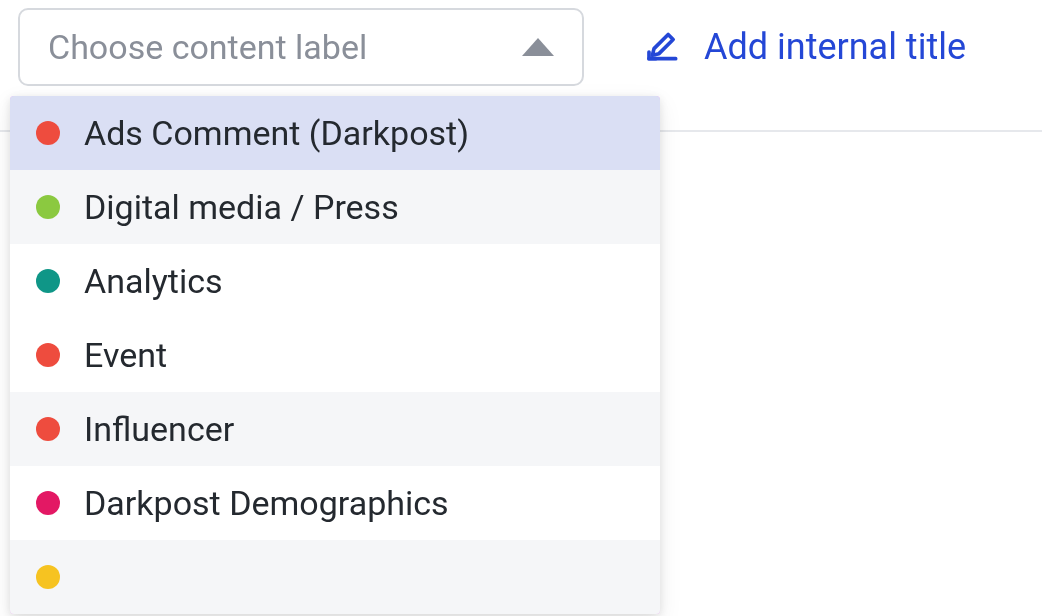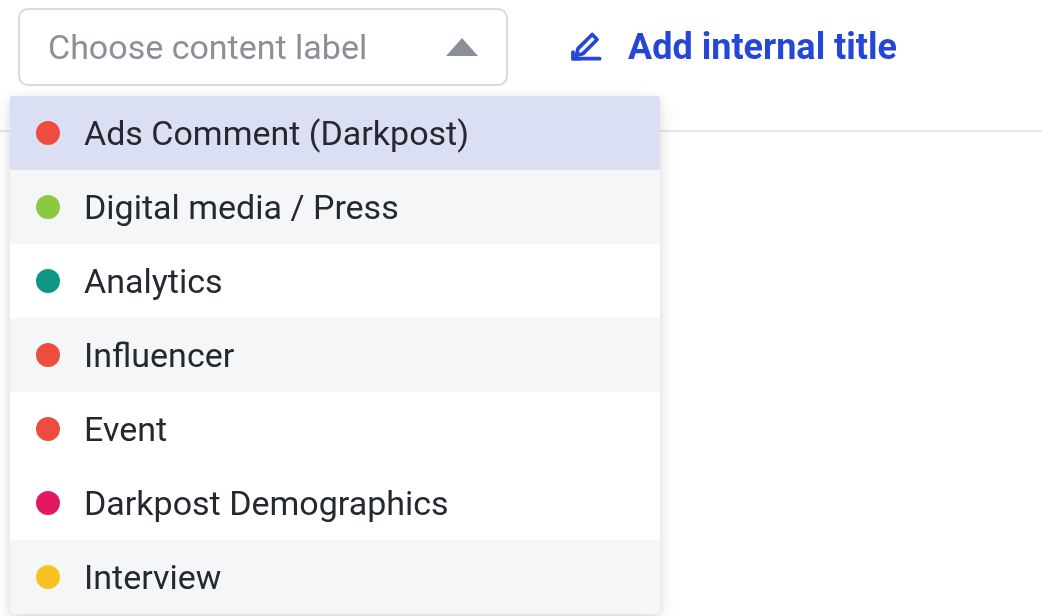--- a/index.html
+++ b/index.html
@@ -16,21 +16,21 @@
   }
 
   .top-row {
     display: flex;
     align-items: center;
     padding: 8px 18px 0 18px;
     gap: 60px;
   }
 
   .select-trigger {
-    width: 490px;
+    width: 566px;
     height: 78px;
     border: 2px solid #d6d9de;
     border-radius: 10px;
     background: #ffffff;
     display: flex;
     align-items: center;
     justify-content: space-between;
     padding: 0 28px;
     cursor: pointer;
   }
@@ -49,21 +49,21 @@
 
   .add-title-link {
     display: flex;
     align-items: center;
     gap: 20px;
     color: #2447d6;
     cursor: pointer;
   }
   .add-title-link .link-text {
     font-size: 36px;
-    font-weight: 700;
+    font-weight: 400;
     text-align: right;
   }
   .edit-icon svg {
     width: 40px;
     height: 40px;
     display: block;
   }
 
   .divider {
     position: absolute;
@@ -143,29 +143,28 @@
       <span class="label">Ads Comment (Darkpost)</span>
     </div>
     <div class="option alt">
       <span class="dot" style="background: rgb(139, 201, 64);"></span>
       <span class="label">Digital media / Press</span>
     </div>
     <div class="option">
       <span class="dot" style="background: rgb(15, 150, 135);"></span>
       <span class="label">Analytics</span>
     </div>
+    <div class="option">
+      <span class="dot" style="background: rgb(238, 76, 62);"></span>
+      <span class="label">Event</span>
+    </div>
     <div class="option alt">
       <span class="dot" style="background: rgb(238, 76, 62);"></span>
       <span class="label">Influencer</span>
-    </div>
-    <div class="option">
-      <span class="dot" style="background: rgb(238, 76, 62);"></span>
-      <span class="label">Event</span>
     </div>
     <div class="option">
       <span class="dot" style="background: rgb(227, 24, 100);"></span>
       <span class="label">Darkpost Demographics</span>
     </div>
     <div class="option alt">
       <span class="dot" style="background: rgb(246, 195, 33);"></span>
-      <span class="label">Interview</span>
     </div>
   </div>
 
 </body></html>

